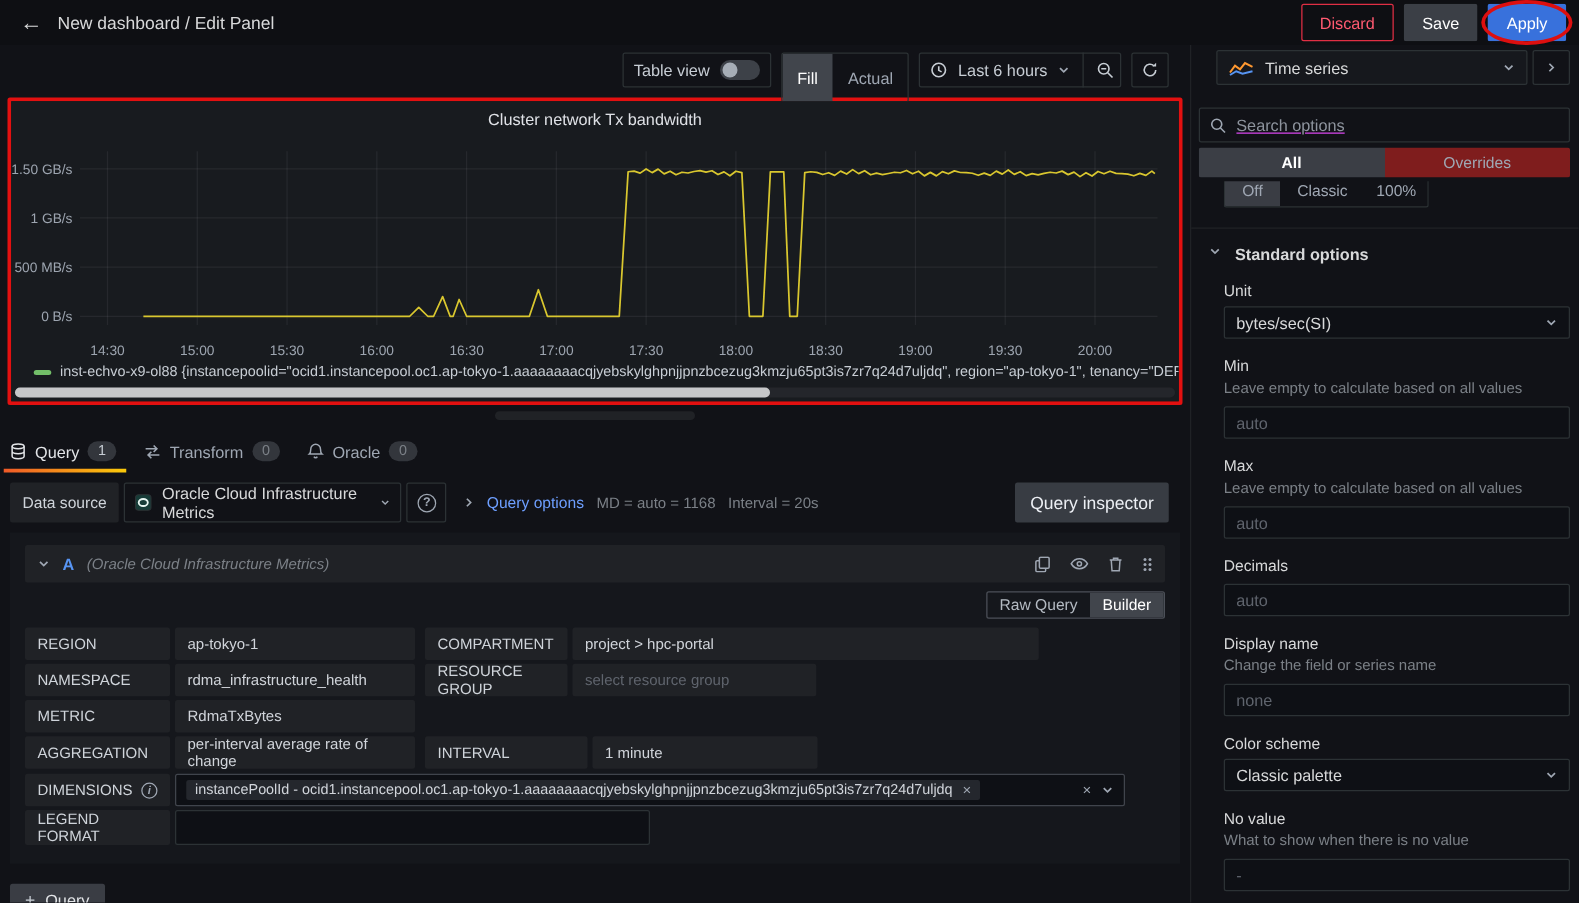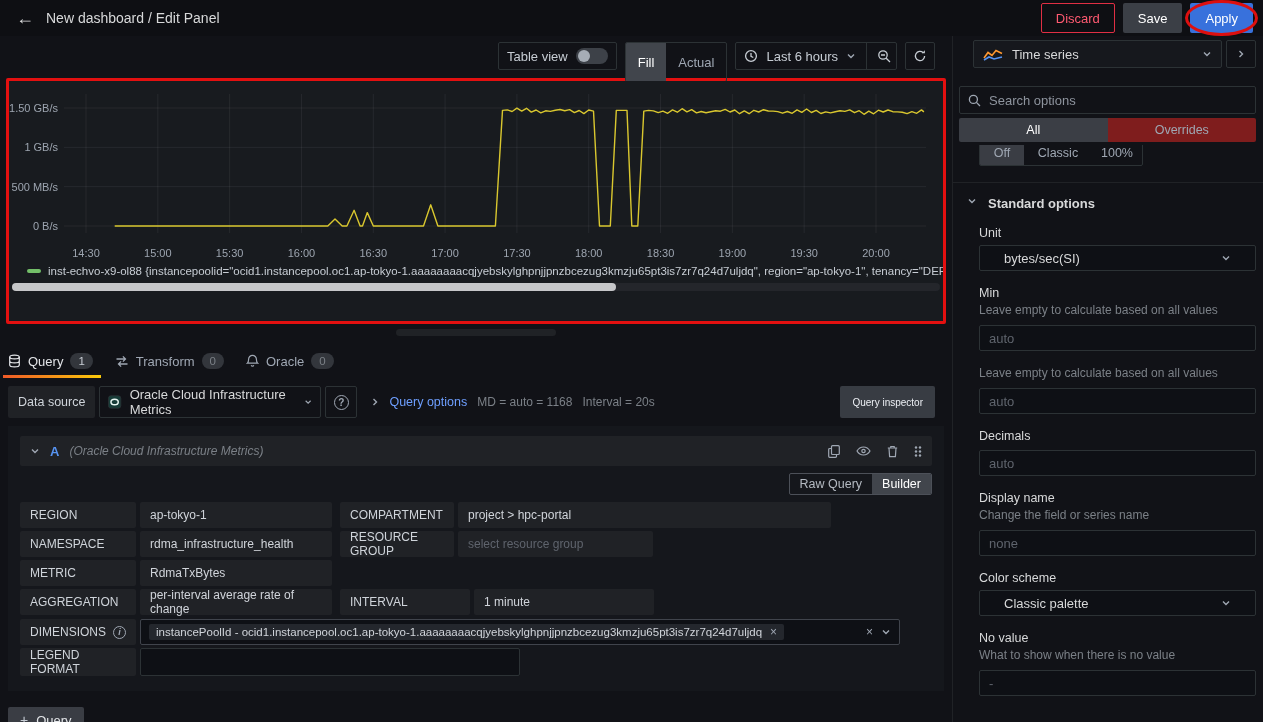--- a/index.html
+++ b/index.html
@@ -71,21 +71,21 @@
     display:flex; align-items:center; gap:8px; padding:0 8px; cursor:pointer; color:#d8d9da; font-size:13px; }
   .ds-picker .chev { margin-left:auto; }
   .help-btn { width:32px; border:1px solid #2c3235; border-radius:2px; display:flex;
     align-items:center; justify-content:center; cursor:pointer; }
   .circle-glyph { width:15px; height:15px; border:1.4px solid #9fa7b3; border-radius:50%;
     color:#9fa7b3; font-size:10px; font-weight:700; display:flex; align-items:center; justify-content:center; }
   .qopts { display:flex; align-items:center; gap:10px; margin-left:10px; }
   .qopts-link { color:#6e9fff; font-weight:500; cursor:pointer; }
   .qopts-meta { color:#7b8087; font-size:12px; }
   .btn-inspector { margin-left:auto; background:#383c43; border-radius:2px; color:#eceff4;
-    display:flex; align-items:center; padding:0 12px; font-size:10px; cursor:pointer; }
+    display:flex; align-items:center; padding:0 12px; font-size:14px; cursor:pointer; }
 
   
   .query-body { margin:8px 8px 0 8px; background:#15171c; padding:10px 12px 12px; }
   .qrow-header { height:30px; background:#202226; border-radius:2px; display:flex; align-items:center;
     gap:10px; padding:0 10px; }
   .ref-id { color:#5794f2; font-weight:700; font-size:13px; }
   .qrow-hint { color:#7b8087; font-style:italic; font-size:12px; }
   .qrow-icons { margin-left:auto; display:flex; gap:16px; align-items:center; }
   .builder-row { display:flex; justify-content:flex-end; margin:7px 0 7px; }
   .builder-toggle { display:flex; border:1px solid #4c5058; border-radius:2px; overflow:hidden; }
@@ -116,40 +116,40 @@
   .viz-row { margin:4px 7px 0 20px; display:flex; gap:4px; height:28px; }
   .viz-select { flex:1; background:#16181d; border:1px solid #2c3235; border-radius:2px;
     display:flex; align-items:center; gap:9px; padding:0 9px; cursor:pointer; }
   .viz-name { font-size:13px; font-weight:500; color:#d8d9da; }
   .viz-select .chev { margin-left:auto; }
   .next-btn { width:30px; border:1px solid #2c3235; border-radius:2px; display:flex;
     align-items:center; justify-content:center; cursor:pointer; }
   .search-row { margin:18px 7px 0 6px; height:28px; border:1px solid #2c3235; background:#111217;
     border-radius:2px; display:flex; align-items:center; gap:8px; padding:0 8px; }
   .search-row input { flex:1; background:transparent; border:none; outline:none; color:#d946ef;
-    font-size:13px; font-family:"Liberation Sans",sans-serif; }
+    font-size:13px; font-family:"Liberation Sans",sans-serif;text-decoration:underline; }
   .search-row input::placeholder { color:#8e949e; }
   .ov-tabs { margin:4px 7px 0 6px; display:flex; height:24px; border-radius:2px; overflow:hidden; }
   .ov-tab { flex:1; display:flex; align-items:center; justify-content:center; font-size:12.5px;
     color:#9fa7b3; background:#7f1d1d; cursor:pointer; }
-  .ov-tab.sel { background:#3b3e45; color:#ffffff; font-weight:400; }
+  .ov-tab.sel { background:#3b3e45; color:#ffffff; font-weight:700; }
   .clipped-wrap { margin:3px 0 0 26px; width:164px; height:22px; overflow:hidden; position:relative; }
   .clipped-seg { height:30px; margin-top:-9px; display:flex; border:1px solid #2c3235; border-radius:2px; overflow:hidden; }
   .cseg { display:flex; align-items:flex-end; justify-content:center; color:#9fa7b3; font-size:12.5px;
     padding-bottom:5px; }
   .cseg.sel { background:#3a3d44; }
   .cseg:nth-child(1){ width:44px; } .cseg:nth-child(2){ width:68px; } .cseg:nth-child(3){ width:50px; }
   .h-divider { height:1px; background:#202226; margin-top:15px; }
   .section-header { display:flex; align-items:flex-start; gap:11px; padding:13px 0 0 14px; cursor:pointer; }
   .section-title { font-size:13px; font-weight:700; color:#d8d9da; }
   .opt-group { margin:15px 7px 0 26px; }
   .opt-label { font-size:12.5px; font-weight:500; color:#d8d9da; margin-bottom:3px; }
   .opt-desc { font-size:12px; color:#7b8087; margin-bottom:4px; }
   .opt-select { height:26px; background:#0e1015; border:1px solid #2c3235; border-radius:2px;
-    display:flex; align-items:center; padding:0 24px; color:#d8d9da; font-size:13px; cursor:pointer; margin-top:5px; }
+    display:flex; align-items:center; padding:0 9px; color:#d8d9da; font-size:13px; cursor:pointer; margin-top:5px; }
   .opt-select .chev { margin-left:auto; }
   .opt-input { width:100%; height:26px; background:#0e1015; border:1px solid #2c3235; border-radius:2px;
     color:#d8d9da; font-size:13px; padding:0 9px; font-family:"Liberation Sans",sans-serif; margin-top:4px; }
   .opt-input::placeholder { color:#5f646d; }
   svg.ic { display:block; }
 </style>
 </head>
 <body>
 
 <div class="app">
@@ -201,20 +201,21 @@
           <svg class="ic" width="14" height="14" viewBox="0 0 14 14">
             <path d="M11.6 7a4.6 4.6 0 1 1-1.4-3.3" fill="none" stroke="#c7cdd4" stroke-width="1.3"></path>
             <path d="M11.9 1.2v3h-3z" fill="#c7cdd4"></path>
           </svg>
         </div>
       </div>
 
       
       <div class="panel-annotation">
         <div class="panel">
+          <div class="panel-title">Cluster network Tx bandwidth</div>
           <svg id="chart-svg" width="930" height="182" viewBox="0 0 930 182">
               <line x1="55" x2="917" y1="27" y2="27" stroke="rgba(204,204,220,0.08)" stroke-width="1"></line>
               <text x="49" y="31" text-anchor="end" fill="#9da5b0" font-size="11" font-family="Liberation Sans, sans-serif">1.50 GB/s</text>
               <line x1="55" x2="917" y1="66.33333333333333" y2="66.33333333333333" stroke="rgba(204,204,220,0.08)" stroke-width="1"></line>
               <text x="49" y="70.33333333333333" text-anchor="end" fill="#9da5b0" font-size="11" font-family="Liberation Sans, sans-serif">1 GB/s</text>
               <line x1="55" x2="917" y1="105.66666666666666" y2="105.66666666666666" stroke="rgba(204,204,220,0.08)" stroke-width="1"></line>
               <text x="49" y="109.66666666666666" text-anchor="end" fill="#9da5b0" font-size="11" font-family="Liberation Sans, sans-serif">500 MB/s</text>
               <line x1="55" x2="917" y1="145" y2="145" stroke="rgba(204,204,220,0.08)" stroke-width="1"></line>
               <text x="49" y="149" text-anchor="end" fill="#9da5b0" font-size="11" font-family="Liberation Sans, sans-serif">0 B/s</text>
               <line x1="77" x2="77" y1="13" y2="152" stroke="rgba(204,204,220,0.08)" stroke-width="1"></line>
@@ -459,20 +460,21 @@
         </div>
       </div>
 
       <div class="opt-group">
         <div class="opt-label">Min</div>
         <div class="opt-desc">Leave empty to calculate based on all values</div>
         <input class="opt-input" placeholder="auto" style="">
       </div>
 
       <div class="opt-group">
+        <div class="opt-label">Max</div>
         <div class="opt-desc">Leave empty to calculate based on all values</div>
         <input class="opt-input" placeholder="auto" style="">
       </div>
 
       <div class="opt-group">
         <div class="opt-label">Decimals</div>
         <input class="opt-input" placeholder="auto" style="">
       </div>
 
       <div class="opt-group">

